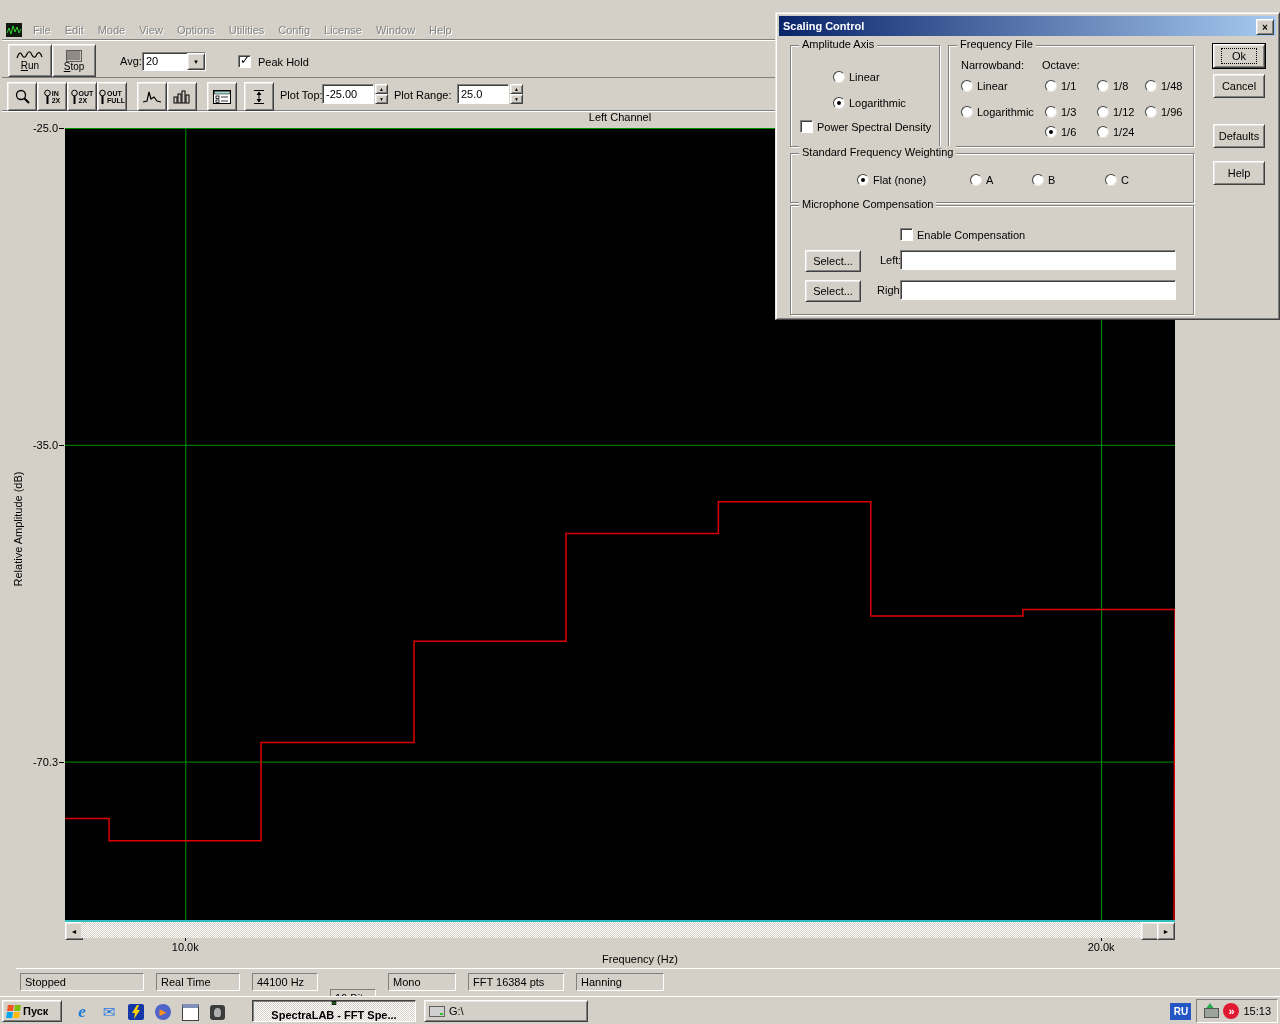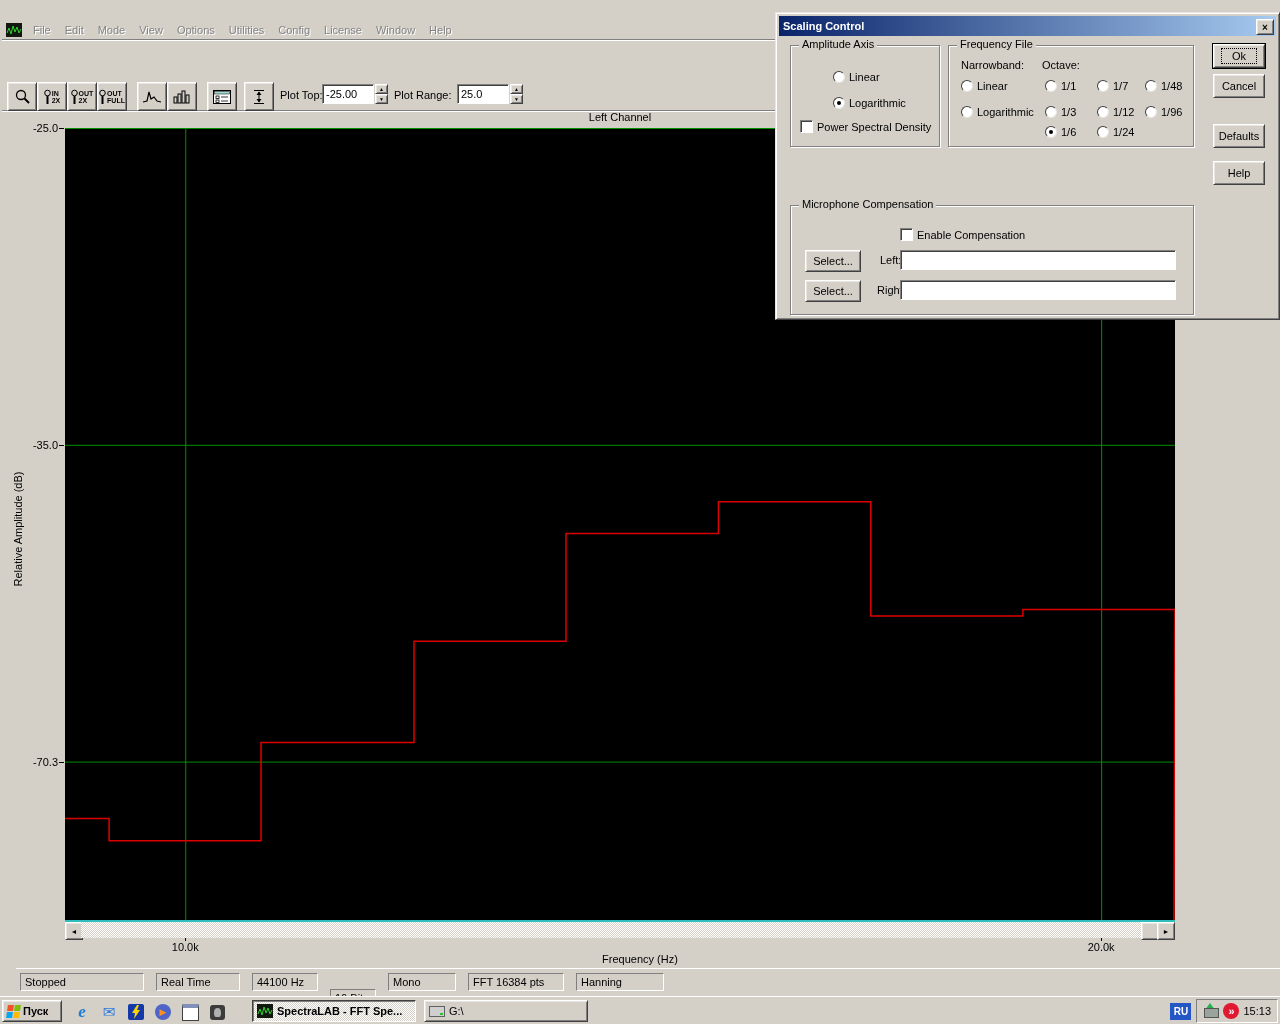--- a/index.html
+++ b/index.html
@@ -3,21 +3,21 @@
 <meta charset="utf-8">
 <style>
   html,body{margin:0;padding:0;background:#000;}
   #screen{position:relative;width:1280px;height:1024px;background:#d4d0c8;overflow:hidden;
           font-family:"Liberation Sans","DejaVu Sans",sans-serif;font-size:11px;color:#000;}
 
   
   .raised{background:#d4d0c8;border:1px solid;border-color:#ffffff #404040 #404040 #ffffff;
           box-shadow:inset 1px 1px 0 #e8e6e2, inset -1px -1px 0 #808080;}
   .pressed{background:#d4d0c8;border:1px solid;border-color:#404040 #ffffff #ffffff #404040;
-          box-shadow:inset 1px 1px 0 #808080;}
+          box-shadow:inset 1px 1px 0 #808080;flex-direction:column;}
   .sunken{background:#ffffff;border:1px solid;border-color:#808080 #ffffff #ffffff #808080;
           box-shadow:inset 1px 1px 0 #404040;}
   .etchbottom{border-bottom:1px solid #808080;box-shadow:0 1px 0 #ffffff;}
 
   
   .titlebar{position:absolute;left:2px;top:2px;width:1276px;height:18px;
             background:linear-gradient(90deg,#0a246a,#a6caf0);
             display:flex;align-items:center;padding:0 2px;box-sizing:border-box;}
   .title-text{color:#fff;font-weight:bold;margin-left:4px;white-space:nowrap;}
   .win-btns{position:absolute;right:2px;top:2px;display:flex;gap:2px;}
@@ -147,20 +147,41 @@
     <span class="menu-item">Mode</span>
     <span class="menu-item">View</span>
     <span class="menu-item">Options</span>
     <span class="menu-item">Utilities</span>
     <span class="menu-item">Config</span>
     <span class="menu-item">License</span>
     <span class="menu-item">Window</span>
     <span class="menu-item">Help</span>
   </div>
 
+  <div class="toolbar t1 etchbottom">
+    <div class="tool-big raised" style="left:6px;">
+      <svg width="28" height="11" viewBox="0 0 28 11">
+        <path d="M1 8 Q3.5 0 6 5 Q8.5 10 11 4 Q13.5 -1 16 5 Q18.5 10 21 4 Q23.5 0 26 7" fill="none" stroke="#000" stroke-width="1.2"></path>
+      </svg>
+      <span class="btn-caption">Run</span>
+    </div>
+    <div class="tool-big raised" style="left:50px;">
+      <span style="width:14px;height:10px;background:#8f8b84;border:1px solid #5a5a5a;box-shadow:inset -1px -1px 0 #c8c4bc;"></span>
+      <span class="btn-caption">Stop</span>
+    </div>
+    <span class="tlabel" style="left:118px;top:14px;">Avg:</span>
+    <div class="combo sunken">
+      <span class="combo-value">20</span>
+      <span class="combo-arrow raised">
+          <span>▼</span>
+        </span>
+    </div>
+    <span class="checkbox checked" style="position:absolute;left:236px;top:14px;"></span>
+    <span class="tlabel" style="left:256px;top:15px;">Peak Hold</span>
+  </div>
 
   <div class="toolbar t2 etchbottom">
     <div class="icon-btn raised" style="left:5px;">
       <svg width="17" height="17" viewBox="0 0 17 17">
         <circle cx="7" cy="7" r="4.5" fill="none" stroke="#000" stroke-width="1.3"></circle>
         <line x1="10.5" y1="10.5" x2="15" y2="15" stroke="#000" stroke-width="2"></line>
       </svg>
     </div>
     <div class="icon-btn raised" style="left:35px;">
       <svg width="7" height="16" viewBox="0 0 7 16">
@@ -320,21 +341,21 @@
       <div class="ctl-row" style="left:12px;top:60px;">
         <span class="radio"></span>
         <span>Logarithmic</span>
       </div>
       <div class="ctl-row" style="left:96px;top:34px;">
         <span class="radio"></span>
         <span>1/1</span>
       </div>
       <div class="ctl-row" style="left:148px;top:34px;">
         <span class="radio"></span>
-        <span>1/7</span>
+        <span>1/8</span>
       </div>
       <div class="ctl-row" style="left:196px;top:34px;">
         <span class="radio"></span>
         <span>1/48</span>
       </div>
       <div class="ctl-row" style="left:96px;top:60px;">
         <span class="radio"></span>
         <span>1/3</span>
       </div>
       <div class="ctl-row" style="left:148px;top:60px;">
@@ -348,20 +369,39 @@
       <div class="ctl-row" style="left:96px;top:80px;">
         <span class="radio checked"></span>
         <span>1/6</span>
       </div>
       <div class="ctl-row" style="left:148px;top:80px;">
         <span class="radio"></span>
         <span>1/24</span>
       </div>
     </div>
 
+    <div class="groupbox" style="left:14px;top:140px;width:402px;height:48px;">
+      <span class="legend">Standard Frequency Weighting</span>
+      <div class="ctl-row" style="left:66px;top:20px;">
+        <span class="radio checked"></span>
+        <span>Flat (none)</span>
+      </div>
+      <div class="ctl-row" style="left:179px;top:20px;">
+        <span class="radio"></span>
+        <span>A</span>
+      </div>
+      <div class="ctl-row" style="left:241px;top:20px;">
+        <span class="radio"></span>
+        <span>B</span>
+      </div>
+      <div class="ctl-row" style="left:314px;top:20px;">
+        <span class="radio"></span>
+        <span>C</span>
+      </div>
+    </div>
 
     <div class="groupbox" style="left:14px;top:192px;width:402px;height:108px;">
       <span class="legend">Microphone Compensation</span>
       <div class="ctl-row" style="left:109px;top:22px;">
         <span class="checkbox"></span>
         <span>Enable Compensation</span>
       </div>
       <div class="btn raised" style="position:absolute;left:14px;top:44px;width:54px;height:20px;">
         <span>Select...</span>
       </div>

